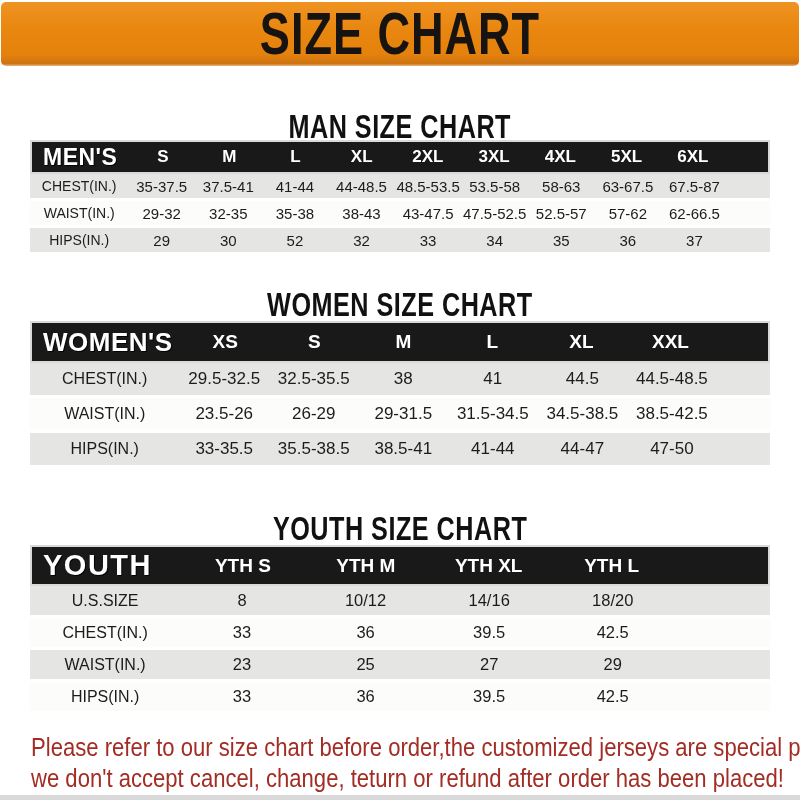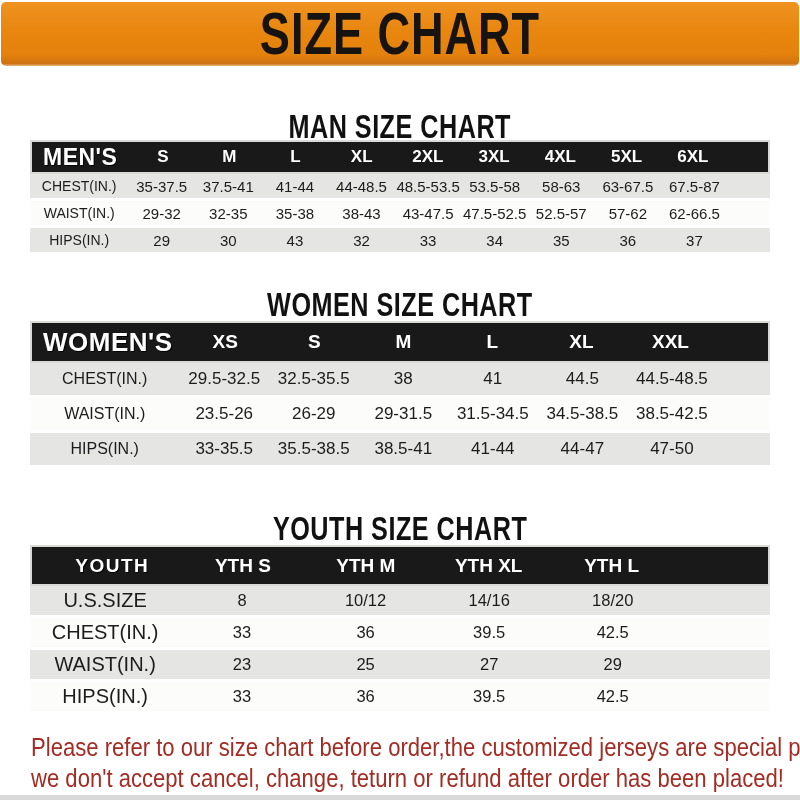--- a/index.html
+++ b/index.html
@@ -72,23 +72,23 @@
   #table-men .cell.label { font-size:14px; }
 
   #table-women .head-bar   { height:42px; }
   #table-women .head-cell  { font-size:19px; }
   #table-women .head-cell.first { font-size:26px; }
   #table-women .cell       { height:35px; font-size:17px; }
   #table-women .cell.label { font-size:16px; }
 
   #table-youth .head-bar   { height:41px; }
   #table-youth .head-cell  { font-size:19px; }
-  #table-youth .head-cell.first { font-size:19px; letter-spacing:1.5px;text-align:center; }
+  #table-youth .head-cell.first { font-size:29px; letter-spacing:1.5px; }
   #table-youth .cell       { height:32px; font-size:16.5px; }
-  #table-youth .cell.label { font-size:20px; }
+  #table-youth .cell.label { font-size:16px; }
 
   
   .disclaimer {
     position:absolute; left:31px; top:731px; width:760px;
     color:#A32C24; font-size:23px; line-height:31px;
   }
   .disclaimer p { margin:0; transform:scale(0.96,1.1); transform-origin:left top; white-space:nowrap; }
 
   .bottom-strip {
     position:absolute; left:0; right:0; bottom:0; height:5px;
@@ -140,21 +140,21 @@
         <div class="cell row-white">38-43</div>
         <div class="cell row-white">43-47.5</div>
         <div class="cell row-white">47.5-52.5</div>
         <div class="cell row-white">52.5-57</div>
         <div class="cell row-white">57-62</div>
         <div class="cell row-white">62-66.5</div>
         <div class="cell row-white"></div>
         <div class="cell label row-gray">HIPS(IN.)</div>
         <div class="cell row-gray">29</div>
         <div class="cell row-gray">30</div>
-        <div class="cell row-gray">43</div>
+        <div class="cell row-gray">52</div>
         <div class="cell row-gray">32</div>
         <div class="cell row-gray">33</div>
         <div class="cell row-gray">34</div>
         <div class="cell row-gray">35</div>
         <div class="cell row-gray">36</div>
         <div class="cell row-gray">37</div>
         <div class="cell row-gray"></div>
       </div>
     </div>
 

